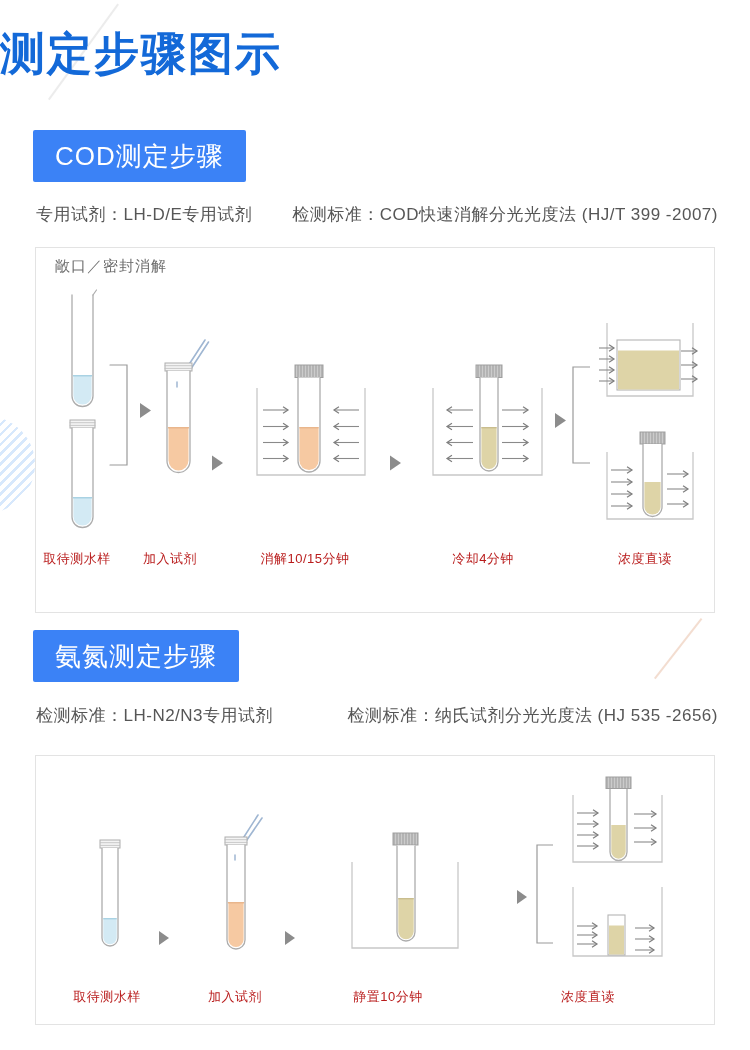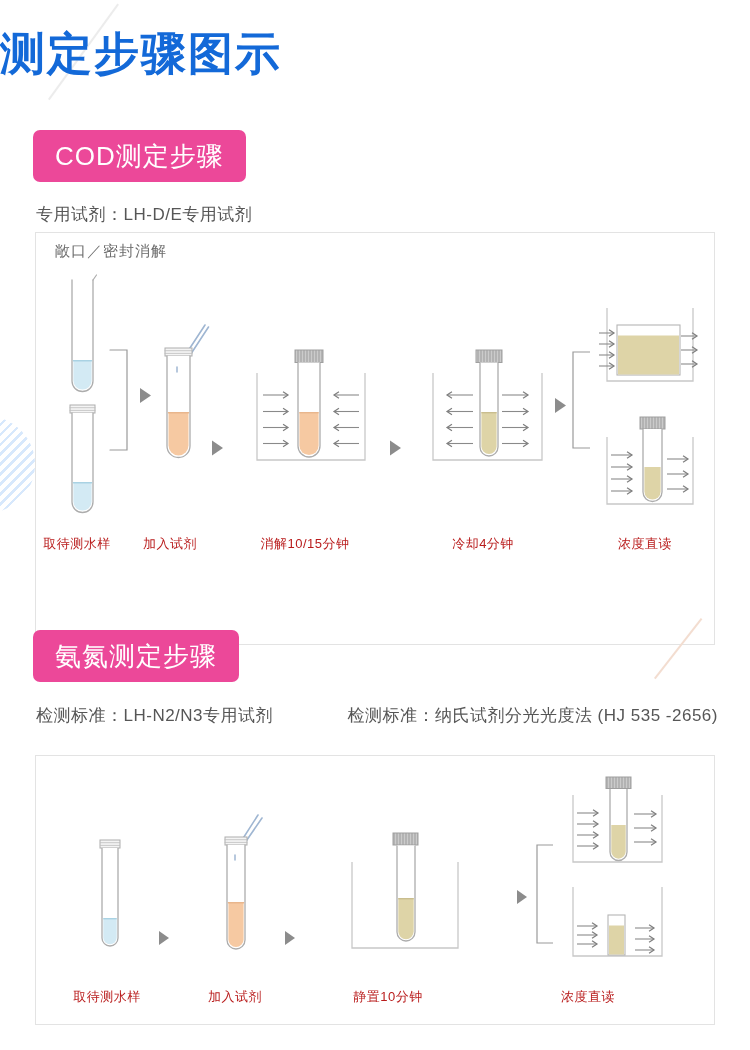--- a/index.html
+++ b/index.html
@@ -18,36 +18,36 @@
   .deco-line-r{
     position:absolute;left:654px;top:678px;width:76px;height:2px;background:#f3ddd0;
     transform:rotate(-52deg);transform-origin:0 0;
   }
   .deco-circle{
     position:absolute;left:-62px;top:416px;width:97px;height:97px;border-radius:50%;
     background:repeating-linear-gradient(135deg,#d7e8fc 0 2.5px,rgba(255,255,255,0) 2.5px 7px);
   }
   .badge{
     position:absolute;left:33px;height:52px;line-height:52px;padding:0 22px;
-    background:#ec4899;border-radius:7px;color:#fff;font-size:26px;font-weight:500;
+    background:#3b82f6;border-radius:2px;color:#fff;font-size:26px;font-weight:500;
     letter-spacing:1px;
   }
   .badge.b1{top:130px;}
   .badge.b2{top:630px;text-align:center;}
   .meta{
     position:absolute;left:36px;right:32px;display:flex;justify-content:space-between;
     font-size:17px;color:#565656;letter-spacing:0.5px;
   }
   .meta.m1{top:203px;align-items:flex-end;}
   .meta.m2{top:704px;}
   .diagram-box{
     position:absolute;left:35px;width:680px;background:#fff;
     border:1px solid #e3e3e3;box-sizing:border-box;
   }
-  .diagram-box.d1{top:232px;height:413px;}
+  .diagram-box.d1{top:247px;height:366px;}
   .diagram-box.d2{top:755px;height:270px;}
   .corner-note{
     position:absolute;left:19px;top:9px;font-size:15px;color:#6b6b6b;letter-spacing:1px;
   }
   .dsvg{position:absolute;left:0;top:0;}
   .step-label{
     position:absolute;transform:translateX(-50%);font-size:13px;color:#b91c1c;
     white-space:nowrap;letter-spacing:0.5px;
   }
   .d1 .step-label{top:302px;}
@@ -57,20 +57,21 @@
 <body>
 
 <div class="page">
 
   <div class="deco-line-tl"></div>
   <div class="main-title">测定步骤图示</div>
 
   <div class="badge b1">COD测定步骤</div>
   <div class="meta m1">
     <span>专用试剂：LH-D/E专用试剂</span>
+    <span>检测标准：COD快速消解分光光度法 (HJ/T 399 -2007)</span>
   </div>
 
   <div class="diagram-box d1">
     <svg class="dsvg" width="678" height="331" viewBox="0 0 678 331">
       <defs>
         <pattern id="cap1" width="3" height="10" patternUnits="userSpaceOnUse">
           <rect width="3" height="10" fill="#cbcbcb"></rect>
           <line x1="1" y1="0" x2="1" y2="10" stroke="#9b9b9b" stroke-width="1"></line>
         </pattern>
         <marker id="ah1" markerWidth="8" markerHeight="8" refX="5.5" refY="4" orient="auto">

